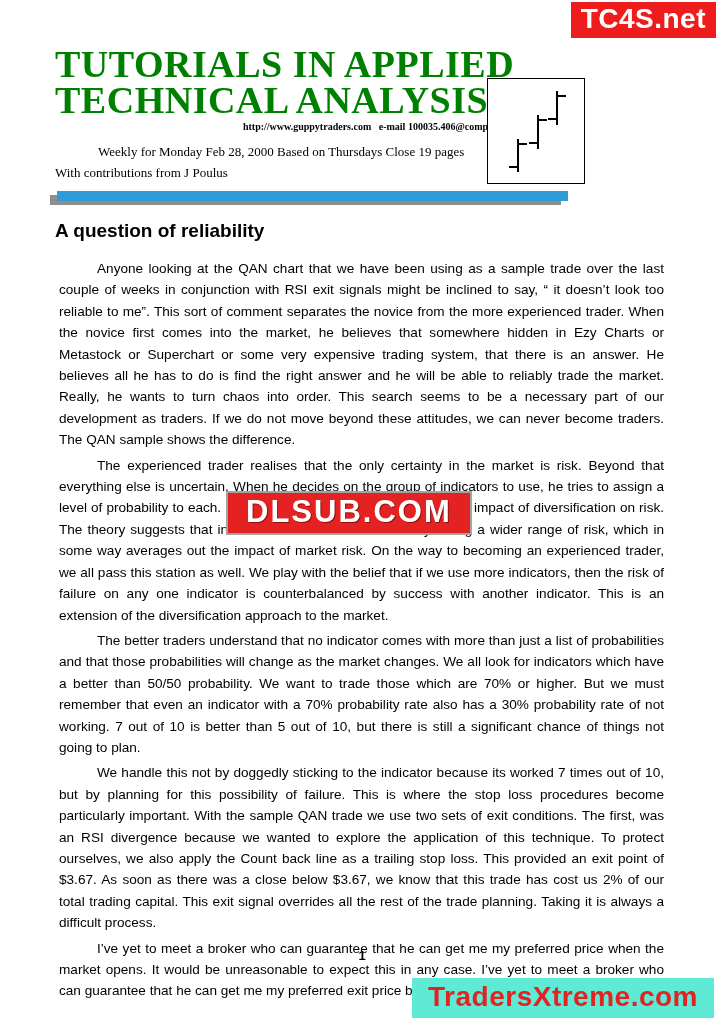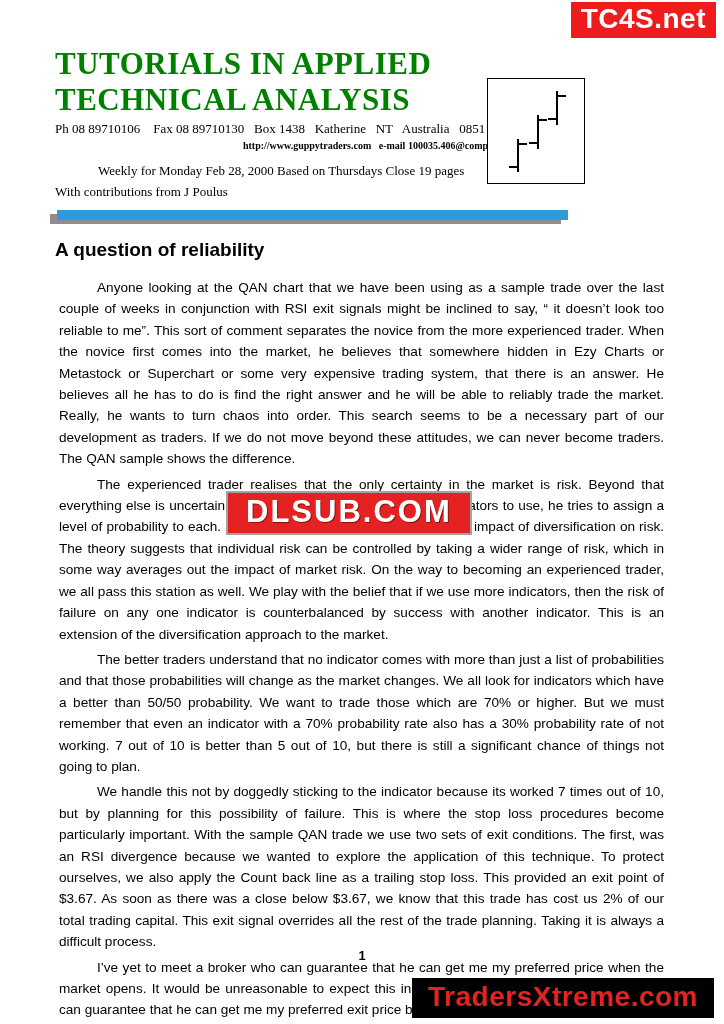--- a/index.html
+++ b/index.html
@@ -32,34 +32,34 @@
     color: #ffffff;
     font: bold 31px/36px "Liberation Sans", sans-serif;
     padding: 1px 18px 3px 18px;
     letter-spacing: 2px;
     border: 2px solid #a3a3a3;
     text-shadow: 1px 1px 0 #8d0f0f;
   }
   .wm-bottom {
     position: absolute;
     bottom: 6px; right: 10px;
-    background: #000000;
+    background: #5eead4;
     color: #e32222;
     font: bold 28px/32px "Liberation Sans", sans-serif;
     padding: 3px 16px 5px 16px;
     letter-spacing: 0.5px;
   }
 
   
   .header { position: relative; padding: 46px 0 0 55px; }
   .title {
     margin: 0;
     font-family: "Liberation Serif", serif;
     font-weight: bold;
-    font-size: 31px;
+    font-size: 38px;
     line-height: 36px;
     color: #008000;
     letter-spacing: 0.5px;
   }
   .pre { white-space: pre-wrap; }
   .pub-line {
     margin-top: 7px;
     font-size: 13px;
     color: #008000;
   }
@@ -116,21 +116,20 @@
 </head>
 <body>
 
 <div class="page">
 
   <div class="wm-top">TC4S.net</div>
 
   <div class="header">
     <h1 class="title"><span>TUTORIALS IN APPLIED</span><br><span>TECHNICAL ANALYSIS</span></h1>
 
-    <div class="contact-line pre">Ph 08 89710106    Fax 08 89710130   Box 1438   Katherine   NT   Australia   0851</div>
     <div class="url-line pre">http://www.guppytraders.com   e-mail 100035.406@compuserve.com</div>
     <div class="issue-line">Weekly for Monday Feb 28, 2000 Based on Thursdays Close 19 pages</div>
     <div class="contrib-line">With contributions from J Poulus</div>
 
     <div class="chart-box">
       <svg width="96" height="104" viewBox="0 0 96 104">
         <g stroke="#000000" stroke-width="2" fill="none">
 
           <line x1="30" y1="93" x2="30" y2="60"></line>
           <line x1="21" y1="88" x2="30" y2="88"></line>

